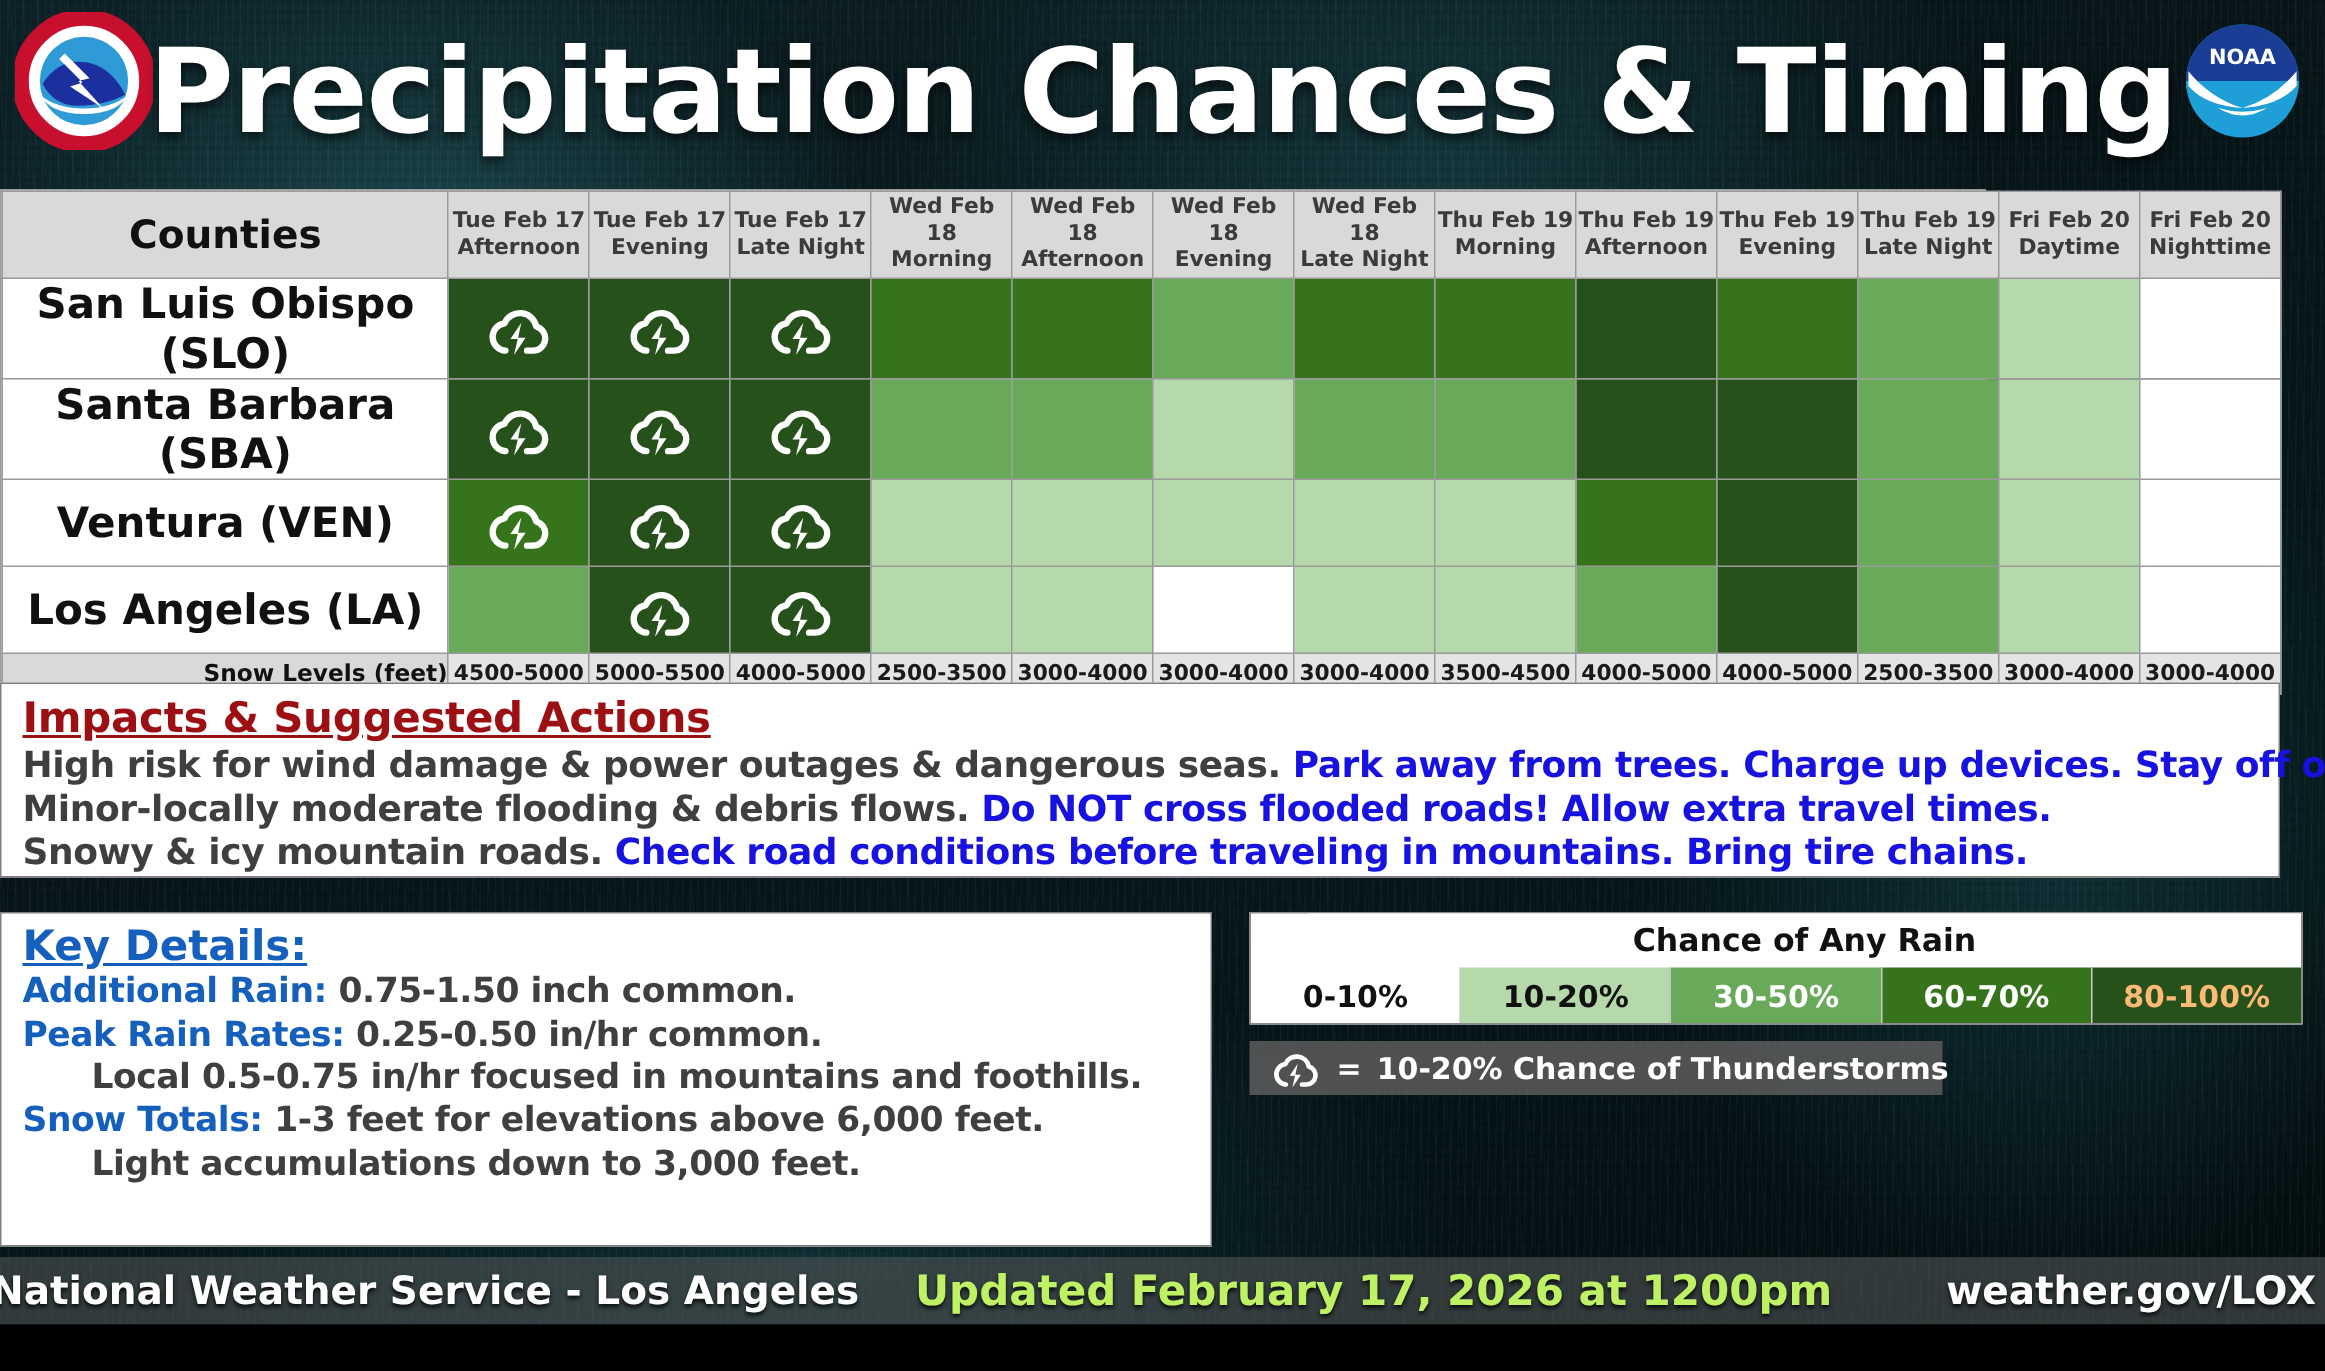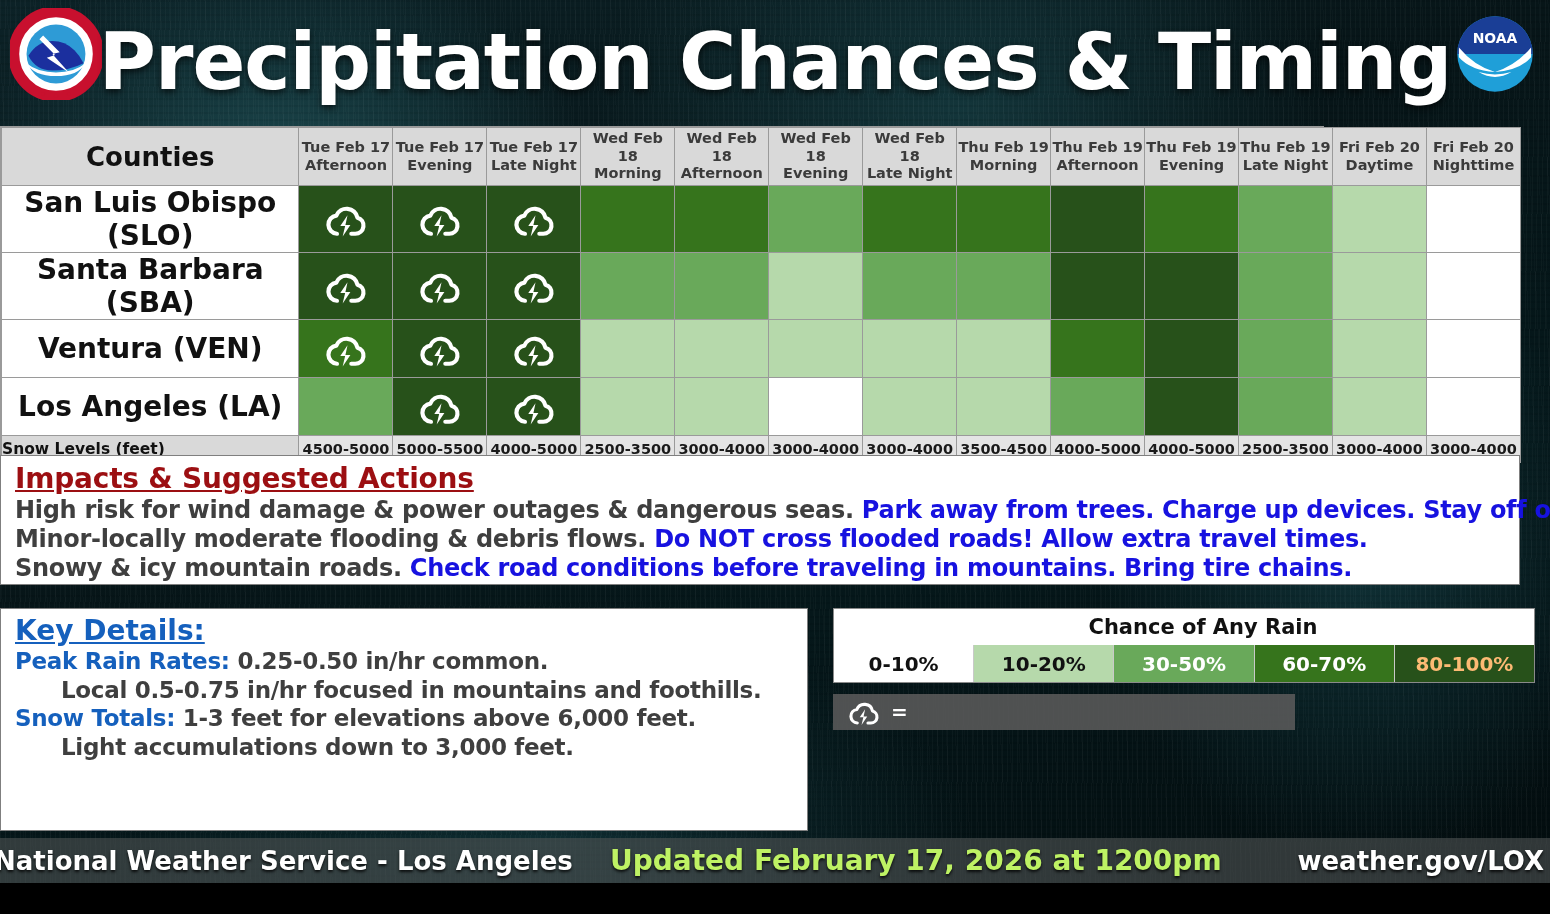--- a/index.html
+++ b/index.html
@@ -73,21 +73,21 @@
 
   td.county-name {
     background: #fff; color: #111; height: 58px;
     font-size: 28px; font-weight: bold; text-align: center;
   }
   td.cell { height: 58px; text-align: center; vertical-align: middle; padding: 0; }
   td.cell .ts { display: block; margin: 0 auto; width: 46px; height: 40px; }
 
   td.snow-label {
     background: #d9d9d9; color: #111; height: 27px;
-    font-size: 15.5px; font-weight: bold; text-align: left;
+    font-size: 15.5px; font-weight: bold; text-align: right;
   }
   td.snow-val {
     background: #e4e4e4; color: #1a1a1a; height: 27px;
     font-size: 14.5px; font-weight: bold; text-align: center;
   }
 
   
   .impacts {
     position: absolute; left: 0; top: 455px; width: 1520px; height: 130px;
     background: #ffffff; border: 1px solid #7f7f7f;
@@ -388,20 +388,21 @@
     <div id="impacts-lines">
         <p><span>High risk for wind damage &amp; power outages &amp; dangerous seas. </span><span class="act">Park away from trees. Charge up devices. Stay off ocean.</span></p>
         <p><span>Minor-locally moderate flooding &amp; debris flows. </span><span class="act">Do NOT cross flooded roads! Allow extra travel times.</span></p>
         <p><span>Snowy &amp; icy mountain roads. </span><span class="act">Check road conditions before traveling in mountains. Bring tire chains.</span></p>
       </div>
   </div>
 
   <div class="keydetails">
     <h2>Key Details:</h2>
     <div id="keydetails-lines">
+        <p><span class="lbl">Additional Rain:</span><span> 0.75-1.50 inch common.</span></p>
         <p><span class="lbl">Peak Rain Rates:</span><span> 0.25-0.50 in/hr common.</span></p>
         <p class="ind"><span>Local 0.5-0.75 in/hr focused in mountains and foothills.</span></p>
         <p><span class="lbl">Snow Totals:</span><span> 1-3 feet for elevations above 6,000 feet.</span></p>
         <p class="ind"><span>Light accumulations down to 3,000 feet.</span></p>
       </div>
   </div>
 
   <div class="legend">
     <div class="legend-title">Chance of Any Rain</div>
     <div class="swatches" id="legend-swatches">
@@ -415,20 +416,21 @@
 
   <div class="tstorm-key">
     <span class="ts">
       <svg viewBox="0 0 48 42" width="34" height="30" aria-hidden="true">
         <path d="M14.5 36.5 a9.6 9.6 0 0 1 -0.6 -19.1 a11.6 11.6 0 0 1 22.1 2.2
                  a8.6 8.6 0 0 1 -2.2 16.9 h-4.2" fill="none" stroke="#ffffff" stroke-width="4.4" stroke-linecap="round" stroke-linejoin="round"></path>
         <path d="M25.6 17 L18 28.4 h5.1 L20.5 39.5 L28.6 27.4 h-5.2 L25.6 17z" fill="#ffffff"></path>
       </svg>
     </span>
     <span class="eq">=</span>
+    <span class="txt">10-20% Chance of Thunderstorms</span>
   </div>
 
   <div class="footer">
     <span class="f-left">National Weather Service - Los Angeles</span>
     <span class="f-mid">Updated February 17, 2026 at 1200pm</span>
     <span class="f-right">weather.gov/LOX</span>
   </div>
   <div class="bottom-strip"></div>
 </div>
 

